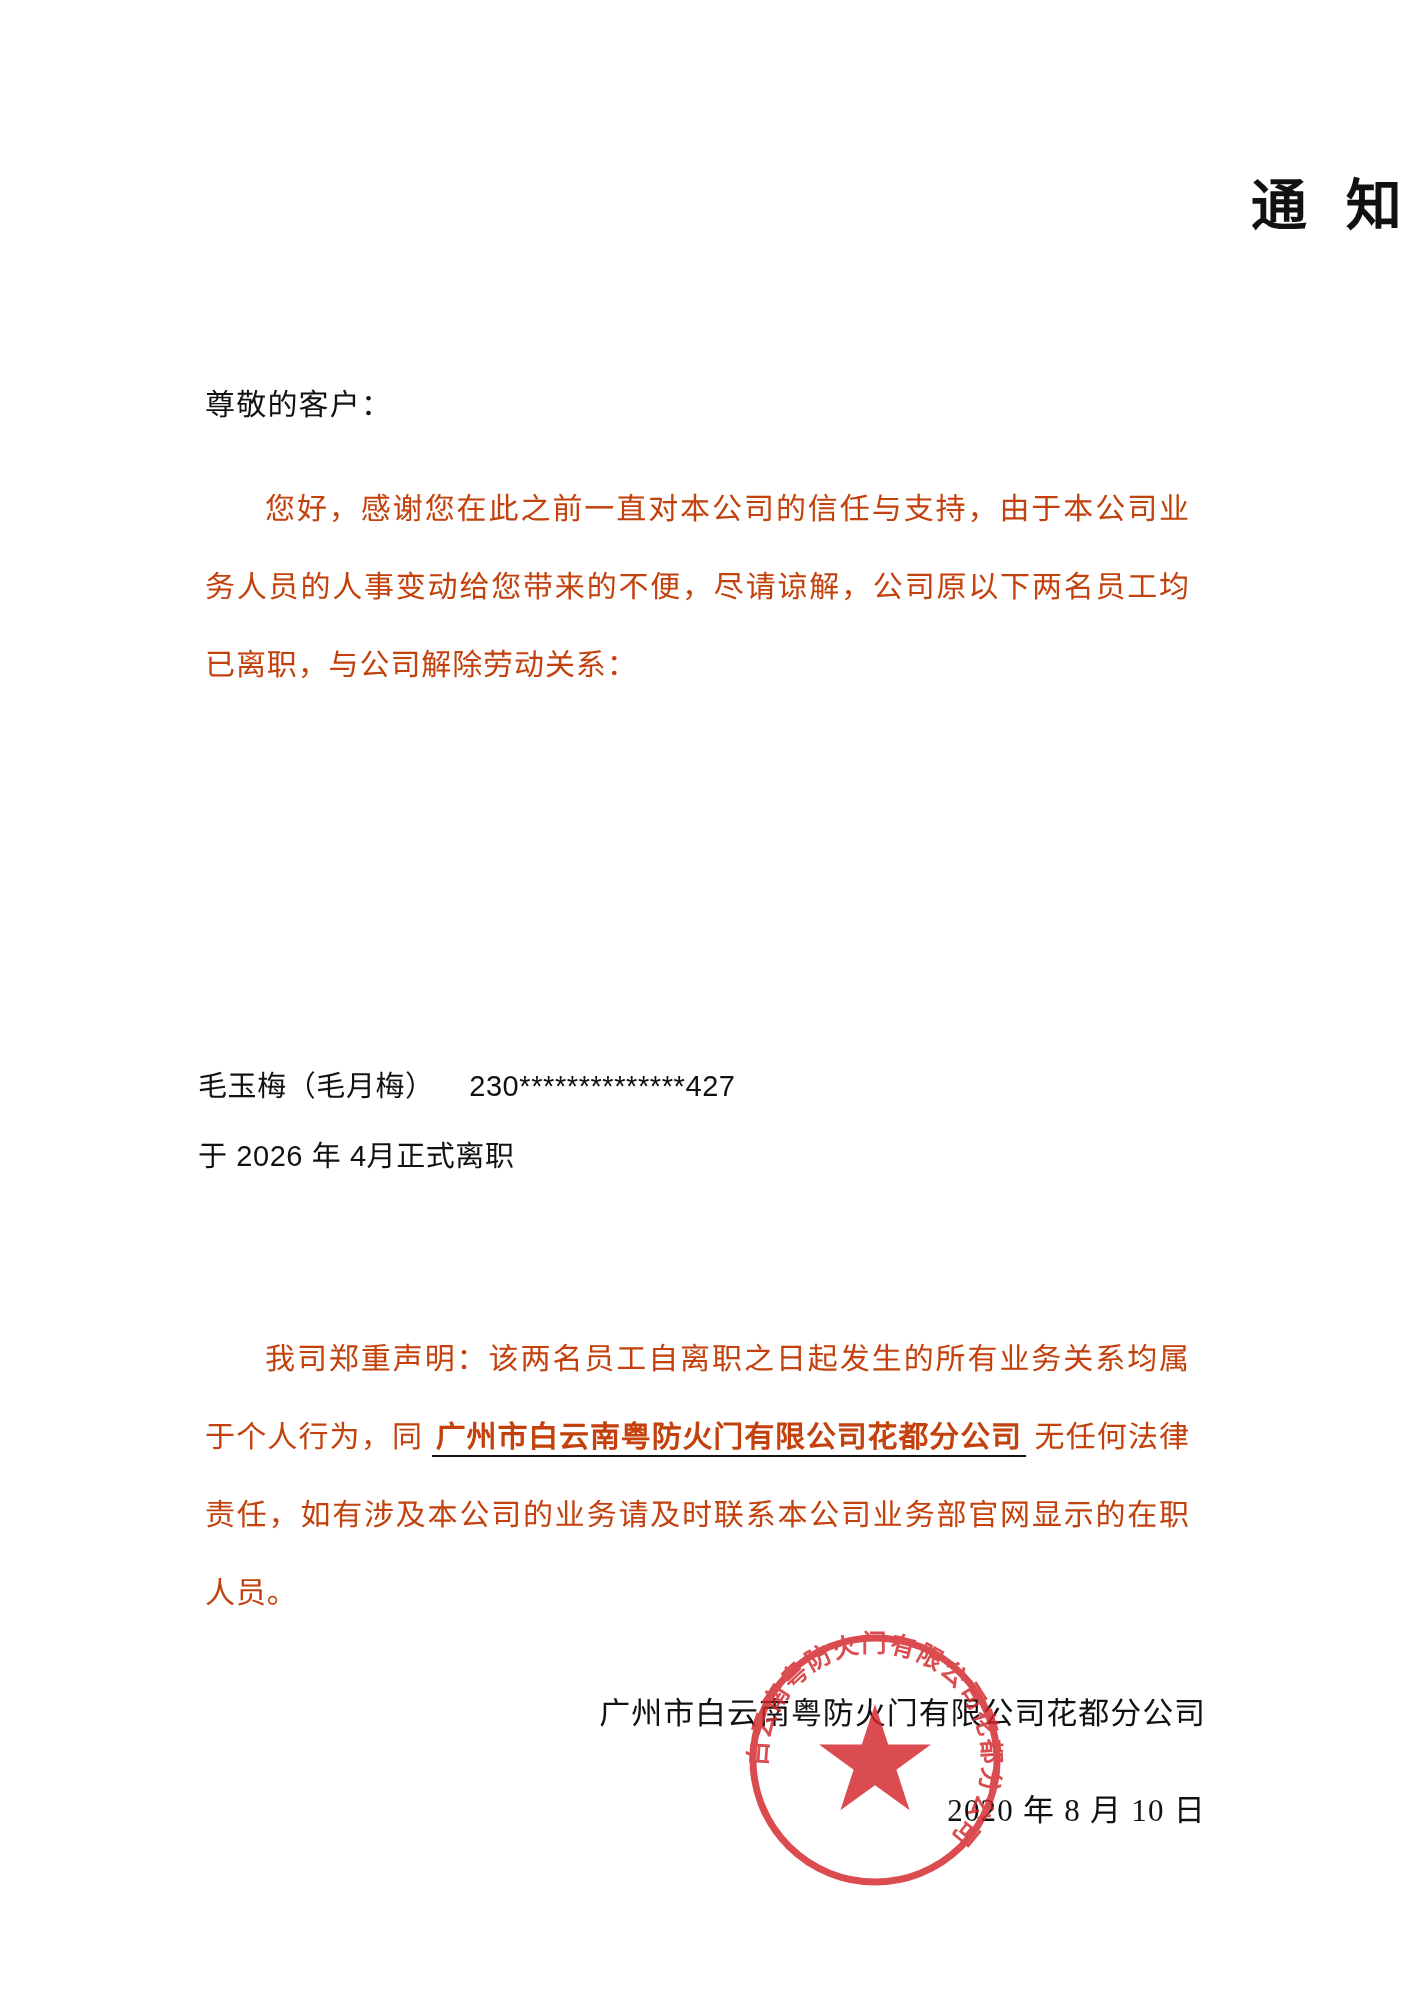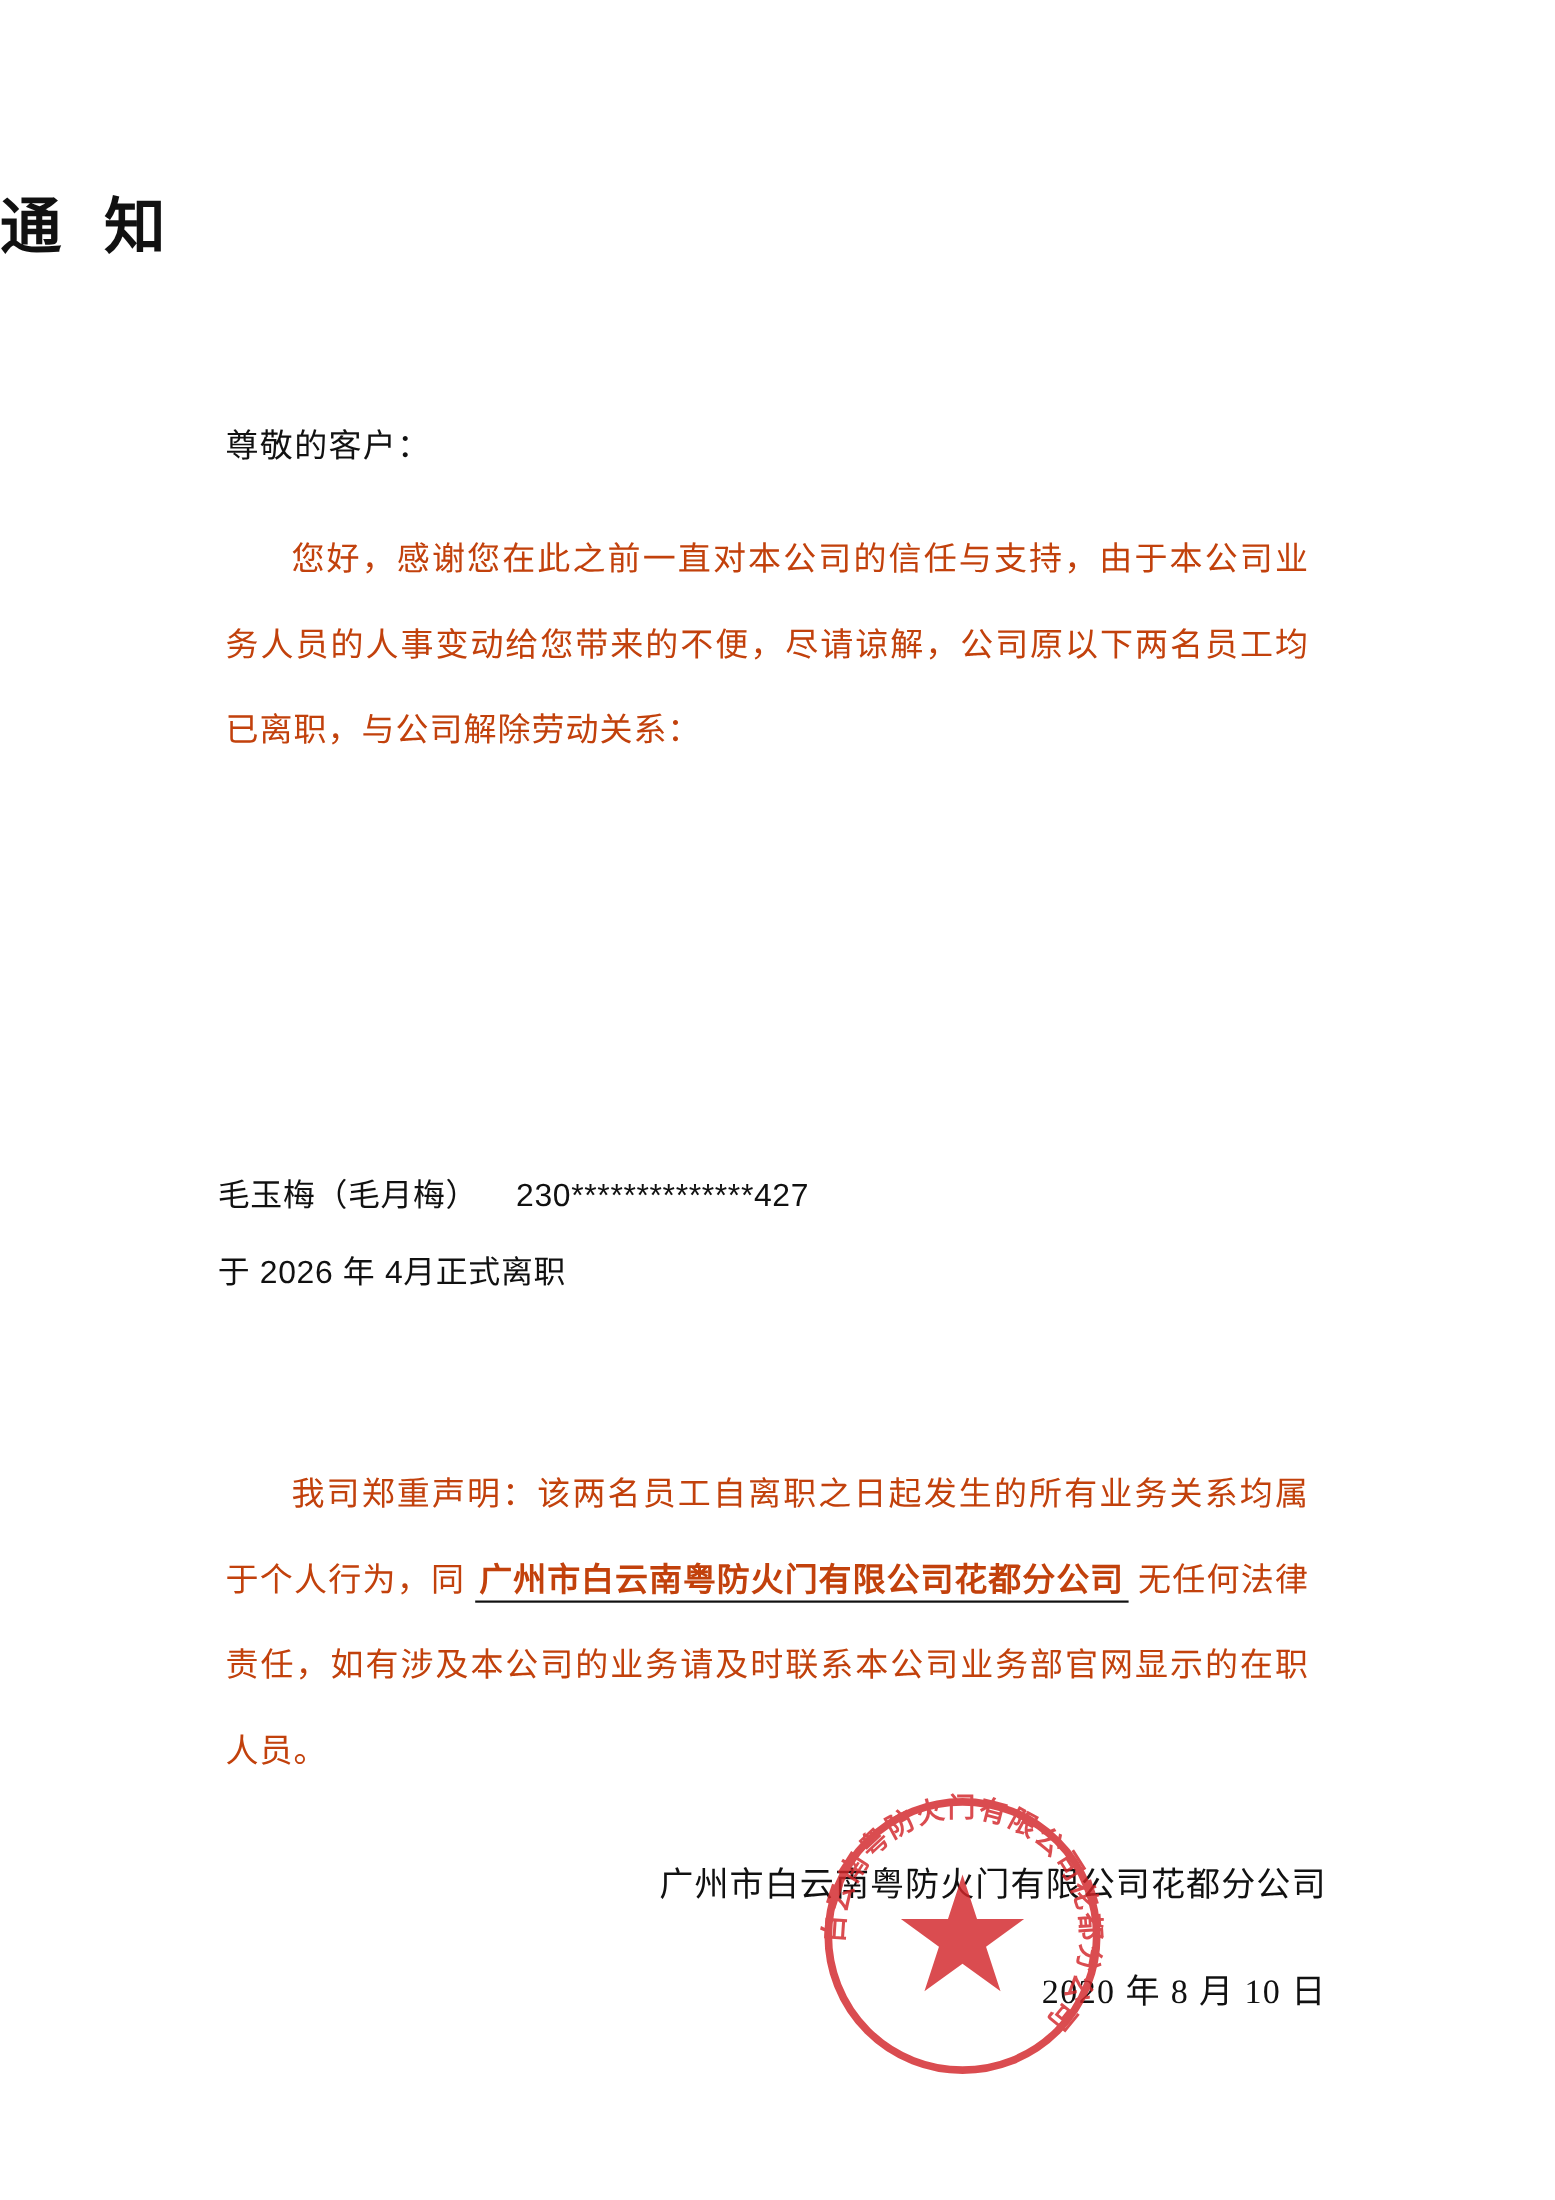--- a/index.html
+++ b/index.html
@@ -21,21 +21,21 @@
     left: 0; top: 0;
     width: 1414px;
     height: 2000px;
     background: #fff;
   }
   .doc-title {
     position: absolute;
     left: 0;
     top: 160px;
     width: 1414px;
-    text-align: left;
+    text-align: right;
     font-family: "Liberation Serif", "DejaVu Serif", serif;
     font-weight: bold;
     font-size: 56px;
     letter-spacing: 0.22em;
     color: #111;
   }
   .salutation {
     position: absolute;
     left: 205px;
     top: 380px;

